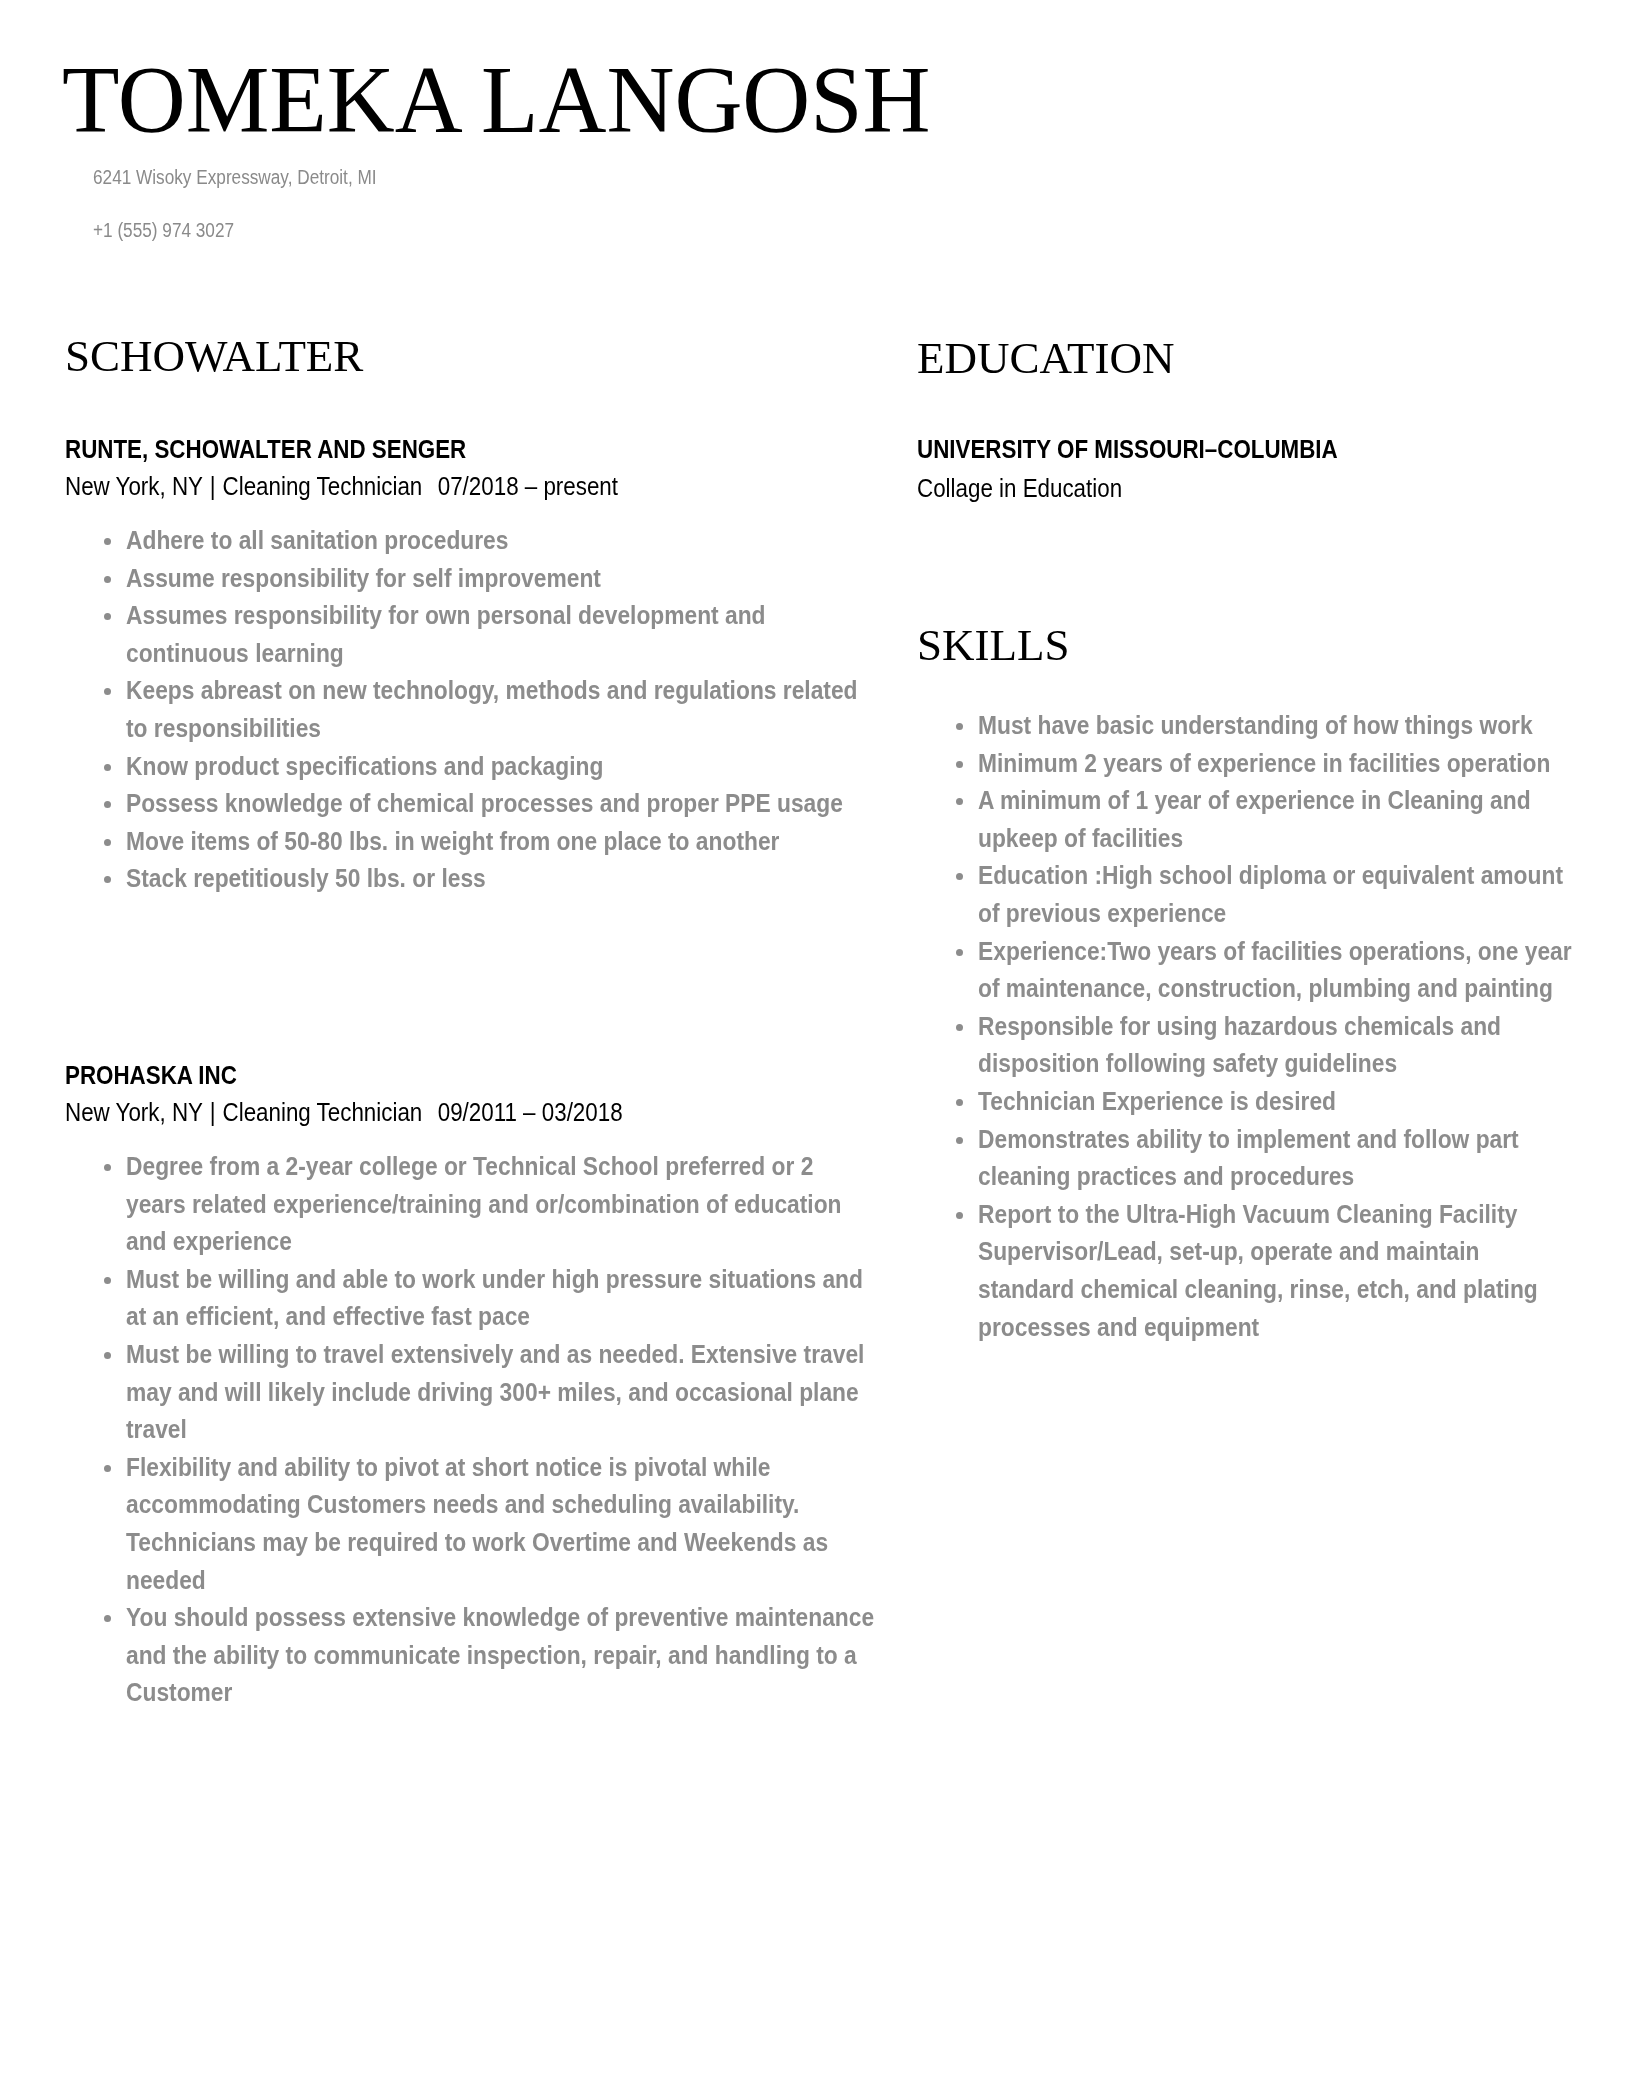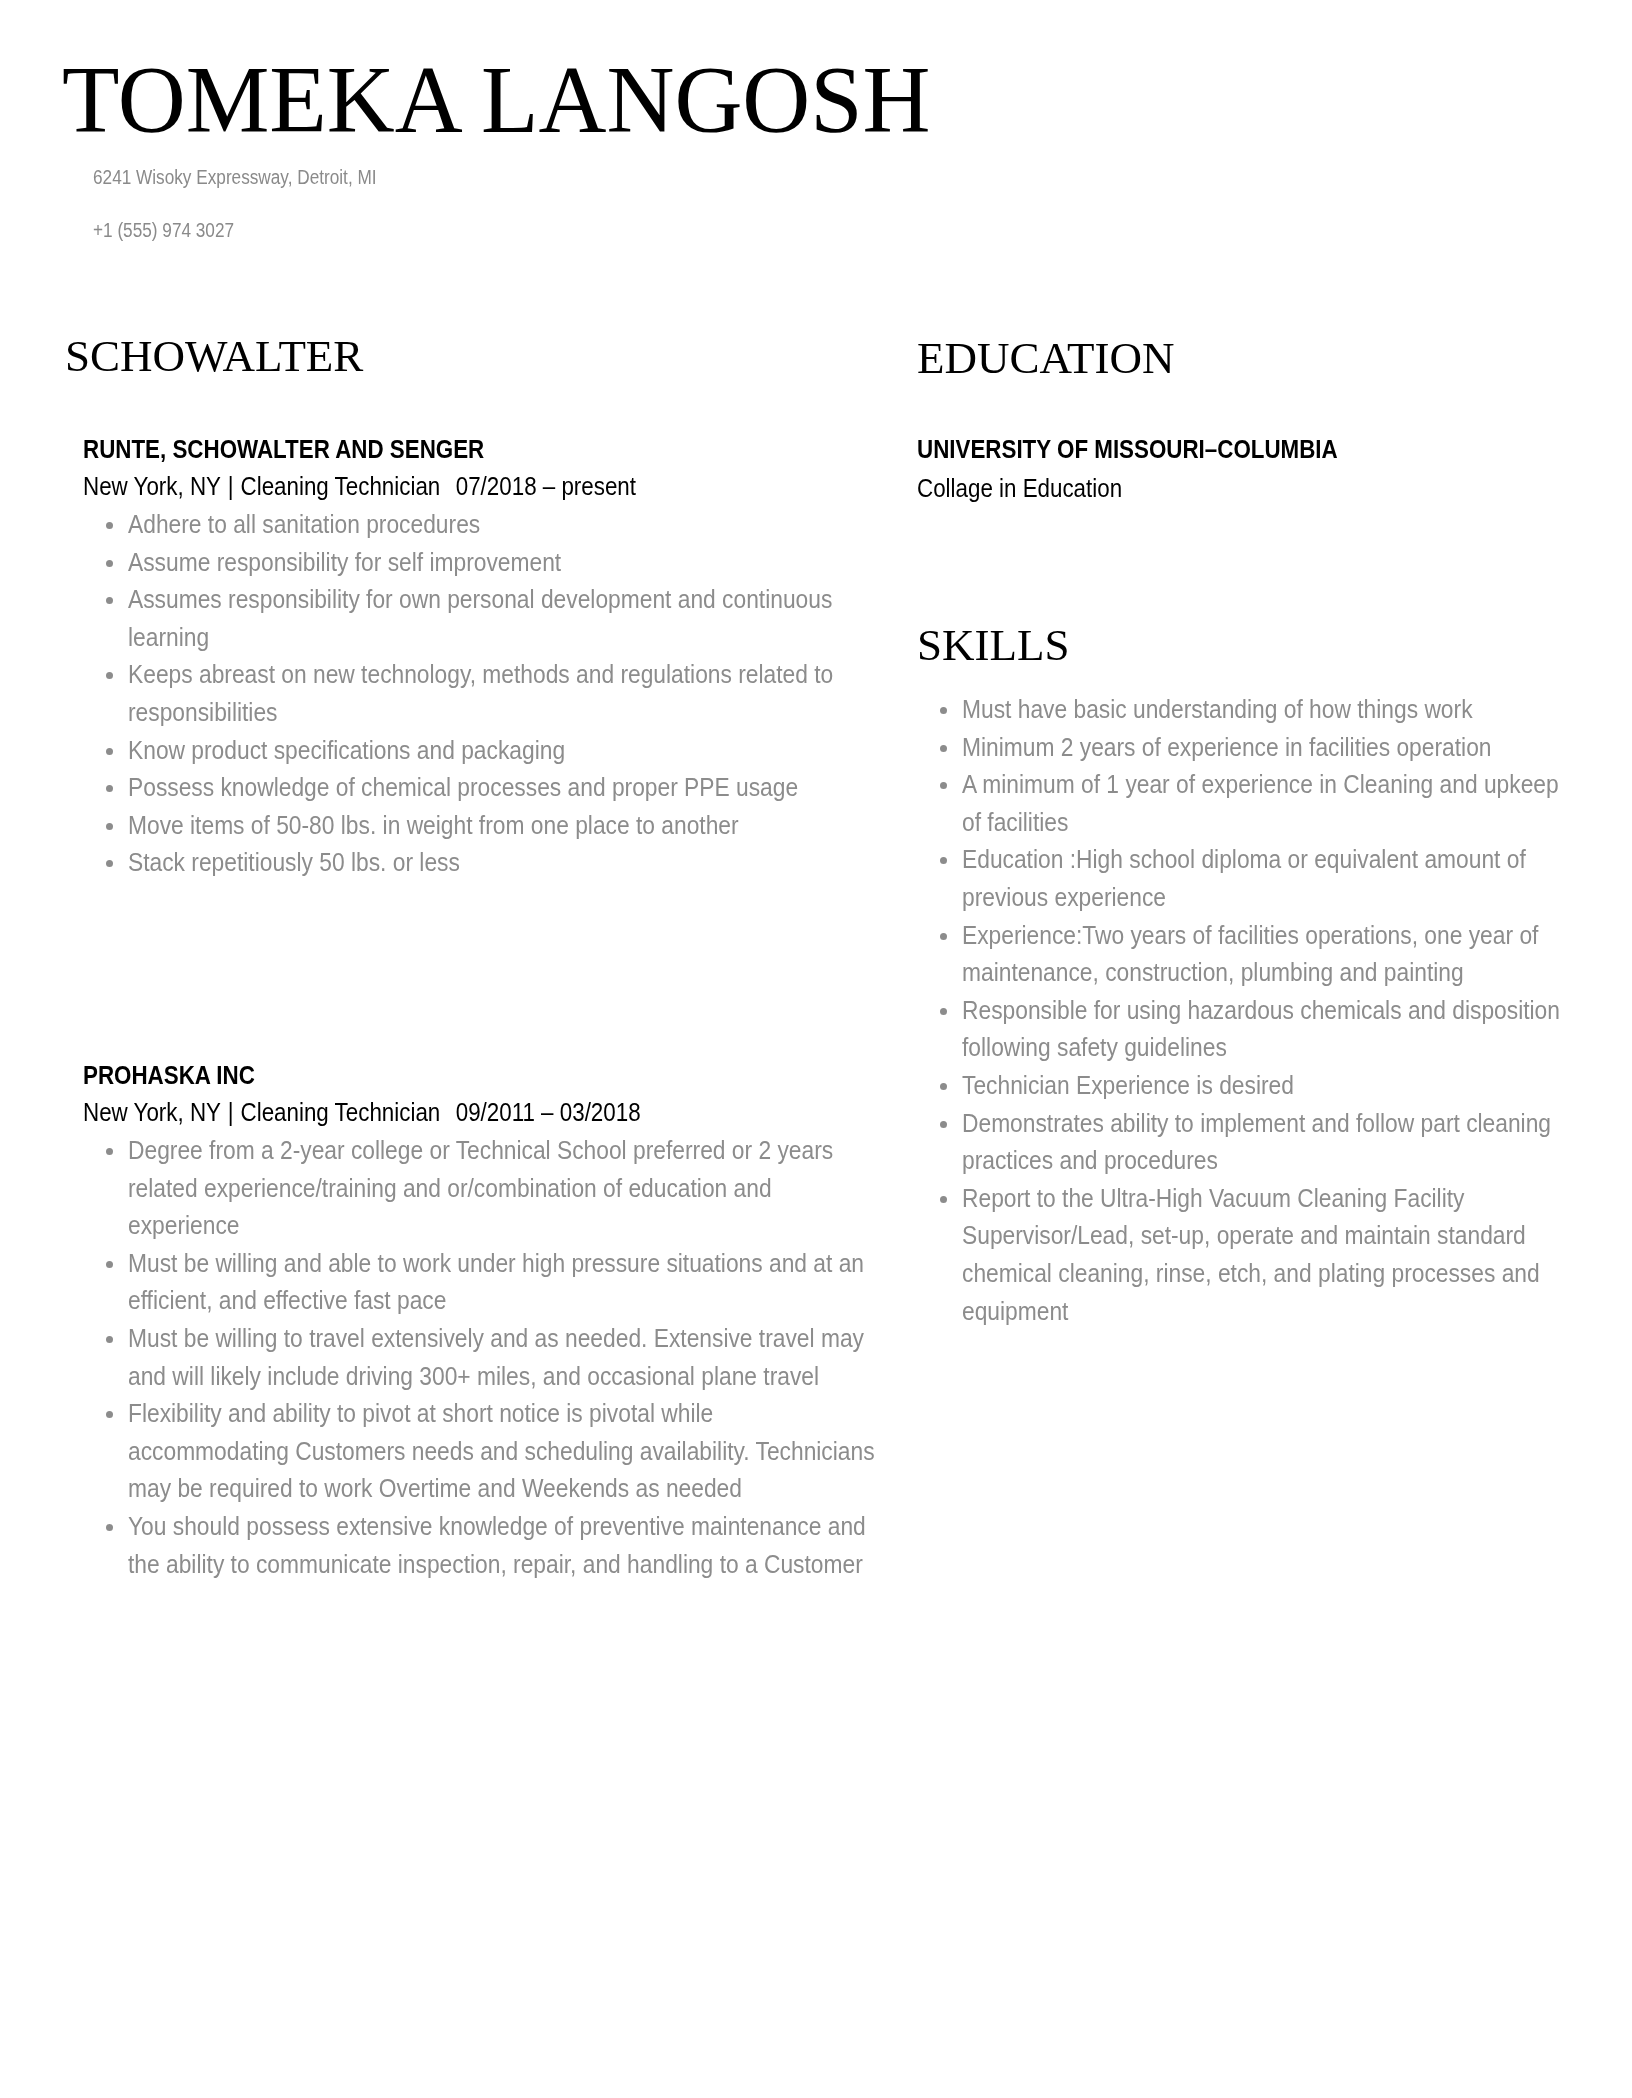--- a/index.html
+++ b/index.html
@@ -17,33 +17,33 @@
   }
   #address { top: 165px; }
   #phone { top: 218px; }
   .col { position: absolute; top: 0; }
   #left-col { left: 65px; width: 800px; }
   #right-col { left: 917px; width: 660px; }
   .section-heading {
     position: absolute; left: 0; margin: 0; font-weight: normal;
     font-size: 45px; line-height: 50px; white-space: nowrap;
   }
-  .job { position: absolute; left: 18px; width: 820px; }
+  .job { position: absolute; left: 0; width: 820px; }
   .company {
     font-weight: bold; font-size: 26px; line-height: 34px; color: #000;
     transform: scaleX(0.86); transform-origin: left top; white-space: nowrap; margin: 0;
   }
   .meta {
     font-size: 26px; line-height: 40px; color: #000; white-space: nowrap;
     transform: scaleX(0.86); transform-origin: left top;
   }
   .meta .sep { padding: 0 8px; }
   .meta .dates { padding-left: 18px; }
   ul.bullets {
-    list-style: none; margin: 0; padding: 0;
+    list-style: none; margin: 16px; padding: 0; font-weight: bold;
   }
   ul.bullets li {
     position: relative; padding-left: 45px; font-size: 26.5px; line-height: 37.6px;
     color: #8c8c8c;
   }
   ul.bullets li .txt {
     display: block; width: 870px;
     transform: scaleX(0.86); transform-origin: left top;
   }
   #right-col ul.bullets li .txt { width: 700px; }

